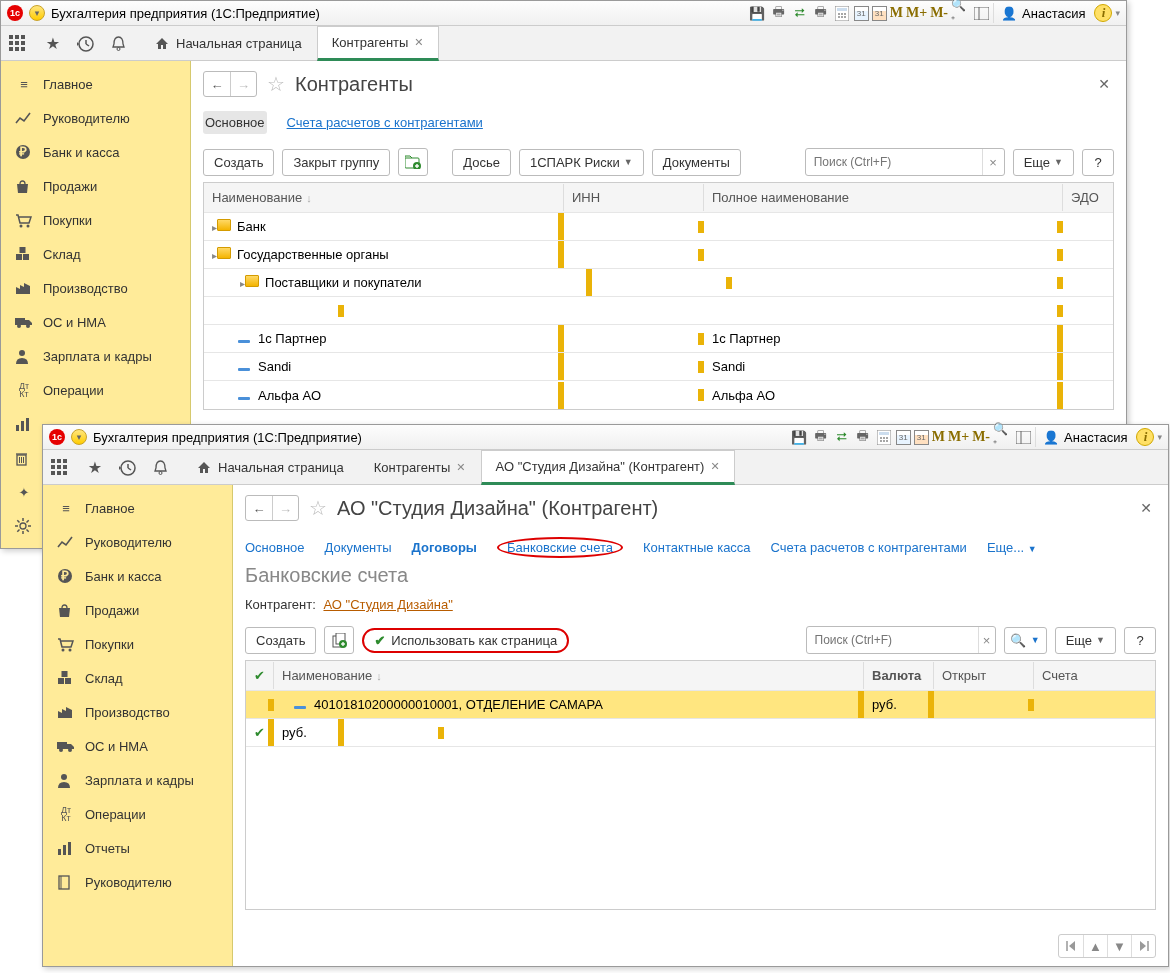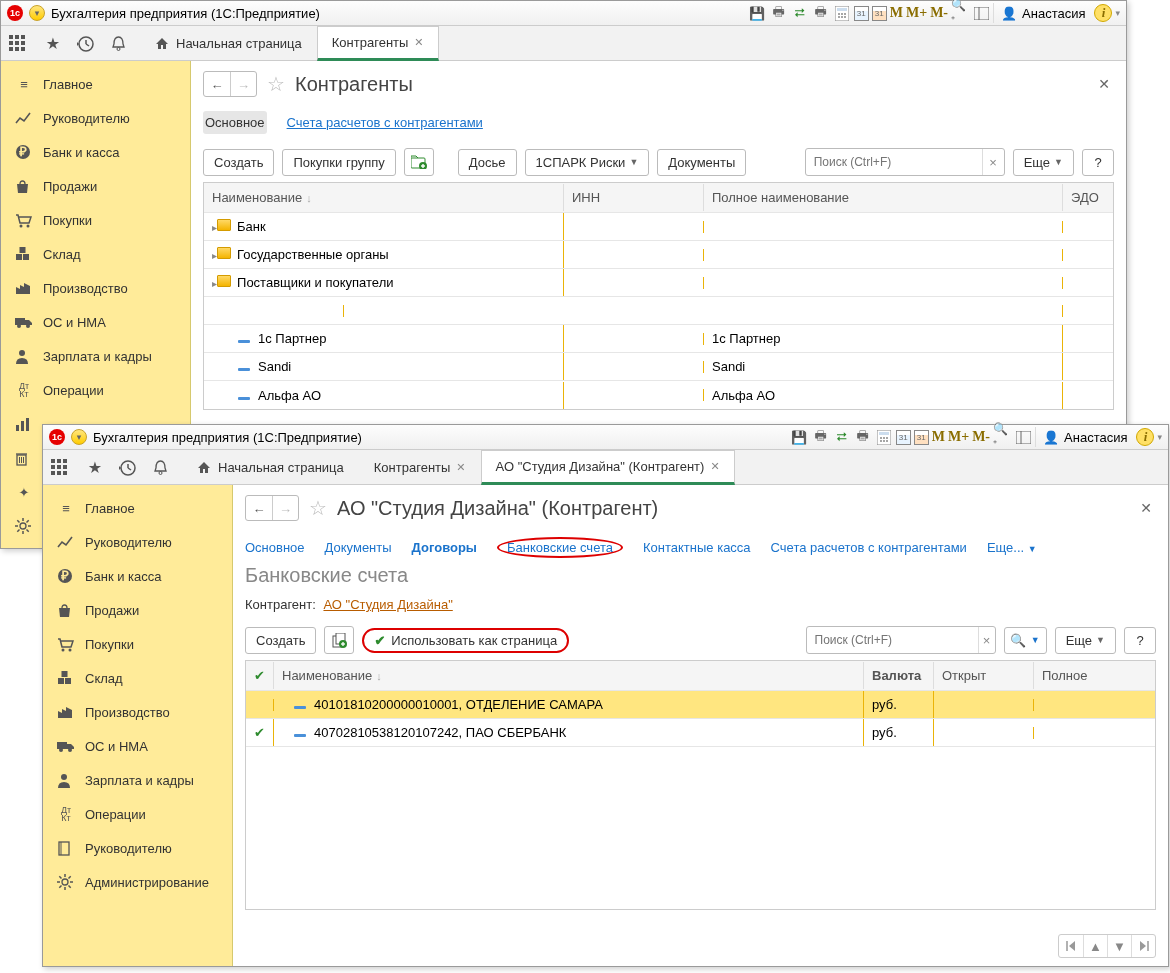--- a/index.html
+++ b/index.html
@@ -41,21 +41,21 @@
   .toolbar { display:flex; gap:8px; padding:6px 12px; align-items:center;}
   .btn { border:1px solid #bbb; background:#fff; border-radius:3px; padding:5px 10px; cursor:pointer; color:#333; display:flex;align-items:center;gap:4px;}
   .btn .caret  { color:#666; font-size:9px;}
   .btn-icon { border:1px solid #bbb; background:#fff; border-radius:3px; width:30px; height:28px; display:flex;align-items:center;justify-content:center; cursor:pointer; color:#2e8b2e;}
   .searchbox { margin-left:auto; border:1px solid #bbb; border-radius:3px; display:flex;align-items:center; height:28px; width:200px;}
   .searchbox input { border:none; outline:none; padding:0 8px; flex:1; font-size:12px; color:#888; background:transparent;}
   .searchbox .clr { width:22px; text-align:center; color:#888; cursor:pointer; border-left:1px solid #ddd; height:100%; display:flex;align-items:center;justify-content:center;}
   .grid { border:1px solid #ccc; margin:0 12px;}
   .grid-head, .grid-row { display:flex; align-items:center; border-bottom:1px solid #e6e6e6;}
   .grid-head { background:#f5f5f5; height:30px; color:#555;}
-  .cell { padding:6px 8px; border-right:1px solid #eab308; overflow:hidden; white-space:nowrap;}
+  .cell { padding:6px 8px; border-right:6px solid #eab308; overflow:hidden; white-space:nowrap;}
   .grid-head .cell { border-right:1px solid #ddd;}
   .grid-row { height:28px; cursor:pointer;}
   .expander { color:#888; font-size:10px; width:16px; text-align:center;}
   .folder-ic { width:14px; height:12px; background:linear-gradient(#ffd966,#f4b400); border-radius:1px; display:inline-block; margin-right:6px; border:1px solid #d49b00;}
   .dash-ic { width:12px; height:3px; background:#4a90d9; display:inline-block; margin-right:8px; border-radius:1px;}
   .links-row { display:flex; gap:20px; padding:6px 12px 4px 12px; align-items:center; font-size:13px;}
   .link { color:#1a73cc; text-decoration:underline; cursor:pointer;}
   .link.circled { border:2px solid #d00; border-radius:50%/50%; padding:1px 8px; text-decoration:none;}
   .more-link { color:#1a73cc; cursor:pointer;}
   .section-title { font-size:20px; color:#888; padding:2px 12px 6px 12px;}
@@ -303,21 +303,21 @@
         <span class="star">☆</span>
         <span class="page-title">Контрагенты</span>
         <span class="close-x">✕</span>
       </div>
       <div class="subtabs">
         <span class="subtab sel">Основное</span>
         <span class="subtab link">Счета расчетов с контрагентами</span>
       </div>
       <div class="toolbar">
         <span class="btn">Создать</span>
-        <span class="btn">Покупки группу</span>
+        <span class="btn">Закрыт группу</span>
         <span class="btn-icon">
               <svg width="16" height="14">
                 <rect x="0" y="3" width="14" height="10" fill="none" stroke="#2e8b2e" rx="1"></rect>
                 <path d="M0 3 L0 1 L5 1 L7 3" fill="none" stroke="#2e8b2e"></path>
                 <circle cx="12" cy="11" r="4" fill="#2e8b2e"></circle>
                 <line x1="12" y1="9" x2="12" y2="13" stroke="#fff" stroke-width="1.4"></line>
                 <line x1="10" y1="11" x2="14" y2="11" stroke="#fff" stroke-width="1.4"></line>
               </svg>
             </span>
         <span style="width:8px;"></span>
@@ -350,21 +350,21 @@
               <div class="cell" style="flex:1;"></div>
               <div class="cell" style="width:50px;border-right:none;"></div>
             </div>
         <div class="grid-row">
               <div class="cell" style="width:360px;"><span class="expander">▸</span><span class="folder-ic"></span><span>Государственные органы</span></div>
               <div class="cell" style="width:140px;"></div>
               <div class="cell" style="flex:1;"></div>
               <div class="cell" style="width:50px;border-right:none;"></div>
             </div>
         <div class="grid-row">
-              <div class="cell" style="width:360px;"><span class="expander">▸</span><span class="folder-ic"></span><span>Поставщики и покупатели</span></div>
+              <div class="cell" style="width:360px;margin-left:28px;"><span class="expander">▸</span><span class="folder-ic"></span><span>Поставщики и покупатели</span></div>
               <div class="cell" style="width:140px;"></div>
               <div class="cell" style="flex:1;"></div>
               <div class="cell" style="width:50px;border-right:none;"></div>
             </div>
         <div class="grid-row">
               <div class="cell" style="width:140px;"></div>
               <div class="cell" style="flex:1;"></div>
               <div class="cell" style="width:50px;border-right:none;"></div>
             </div>
         <div class="grid-row">
@@ -563,44 +563,36 @@
               </svg>
             </span>
             <span>Зарплата и кадры</span>
           </div>
       <div class="sb-item">
             <span class="sb-icon" style="font-size:9px;line-height:8px;">Дт<br>Кт</span>
             <span>Операции</span>
           </div>
       <div class="sb-item">
             <span class="sb-icon">
+              <svg width="15" height="14">
+                <rect x="1" y="8" width="3" height="6" fill="#555"></rect>
+                <rect x="6" y="4" width="3" height="10" fill="#555"></rect>
+                <rect x="11" y="1" width="3" height="13" fill="#555"></rect>
+              </svg>
+            </span>
+            <span>Отчеты</span>
+          </div>
+      <div class="sb-item">
+            <span class="sb-icon">
               <svg width="14" height="15">
                 <rect x="2" y="1" width="10" height="13" fill="none" stroke="#555" stroke-width="1.3"></rect>
                 <line x1="4" y1="1" x2="4" y2="14" stroke="#555"></line>
               </svg>
             </span>
             <span>Руководителю</span>
-          </div>
-      <div class="sb-item">
-            <span class="sb-icon">
-              <svg width="16" height="16">
-                <circle cx="8" cy="8" r="3" fill="none" stroke="#555" stroke-width="1.3"></circle>
-                <g stroke="#555" stroke-width="1.5">
-                  <line x1="8" y1="0" x2="8" y2="3"></line>
-                  <line x1="8" y1="13" x2="8" y2="16"></line>
-                  <line x1="0" y1="8" x2="3" y2="8"></line>
-                  <line x1="13" y1="8" x2="16" y2="8"></line>
-                  <line x1="2.3" y1="2.3" x2="4.5" y2="4.5"></line>
-                  <line x1="11.5" y1="11.5" x2="13.7" y2="13.7"></line>
-                  <line x1="2.3" y1="13.7" x2="4.5" y2="11.5"></line>
-                  <line x1="11.5" y1="4.5" x2="13.7" y2="2.3"></line>
-                </g>
-              </svg>
-            </span>
-            <span>Администрирование</span>
           </div>
     </div>
     <div class="content" style="position:relative;">
       <div class="hdr-row">
         <div class="nav-arrows">
           <span>←</span>
           <span>→</span>
         </div>
         <span class="star">☆</span>
         <span class="page-title">АО "Студия Дизайна" (Контрагент)</span>
@@ -645,32 +637,31 @@
               <span class="caret">▼</span>
             </span>
         <span class="btn" style="width:32px;justify-content:center;">?</span>
       </div>
       <div class="grid" style="height:250px; position:relative;">
         <div class="grid-head">
           <div class="cell chkcell">✔</div>
           <div class="cell" style="width:590px;"><span>Наименование</span><span class="sort-arr">↓</span></div>
           <div class="cell" style="width:70px;font-weight:bold;">Валюта</div>
           <div class="cell" style="width:100px;">Открыт</div>
-          <div class="cell" style="flex:1;border-right:none;">Полное</div>
+          <div class="cell" style="flex:1;border-right:none;">Счета</div>
         </div>
         <div class="grid-row sel">
           <div class="cell chkcell"></div>
           <div class="cell" style="width:590px;padding-left:20px;"><span class="dash-ic"></span><span>40101810200000010001, ОТДЕЛЕНИЕ САМАРА</span></div>
           <div class="cell" style="width:70px;">руб.</div>
           <div class="cell" style="width:100px;"></div>
           <div class="cell" style="flex:1;border-right:none;"></div>
         </div>
         <div class="grid-row">
           <div class="cell chkcell">✔</div>
-          <div class="cell" style="width:590px;padding-left:20px;"><span class="dash-ic"></span><span>40702810538120107242, ПАО СБЕРБАНК</span></div>
           <div class="cell" style="width:70px;">руб.</div>
           <div class="cell" style="width:100px;"></div>
           <div class="cell" style="flex:1;border-right:none;"></div>
         </div>
       </div>
       <div class="pager">
         <span>
               <svg width="10" height="10">
                 <path d="M9 0 L3 5 L9 10 Z" fill="#999"></path>
                 <line x1="1" y1="0" x2="1" y2="10" stroke="#999" stroke-width="1.5"></line>

